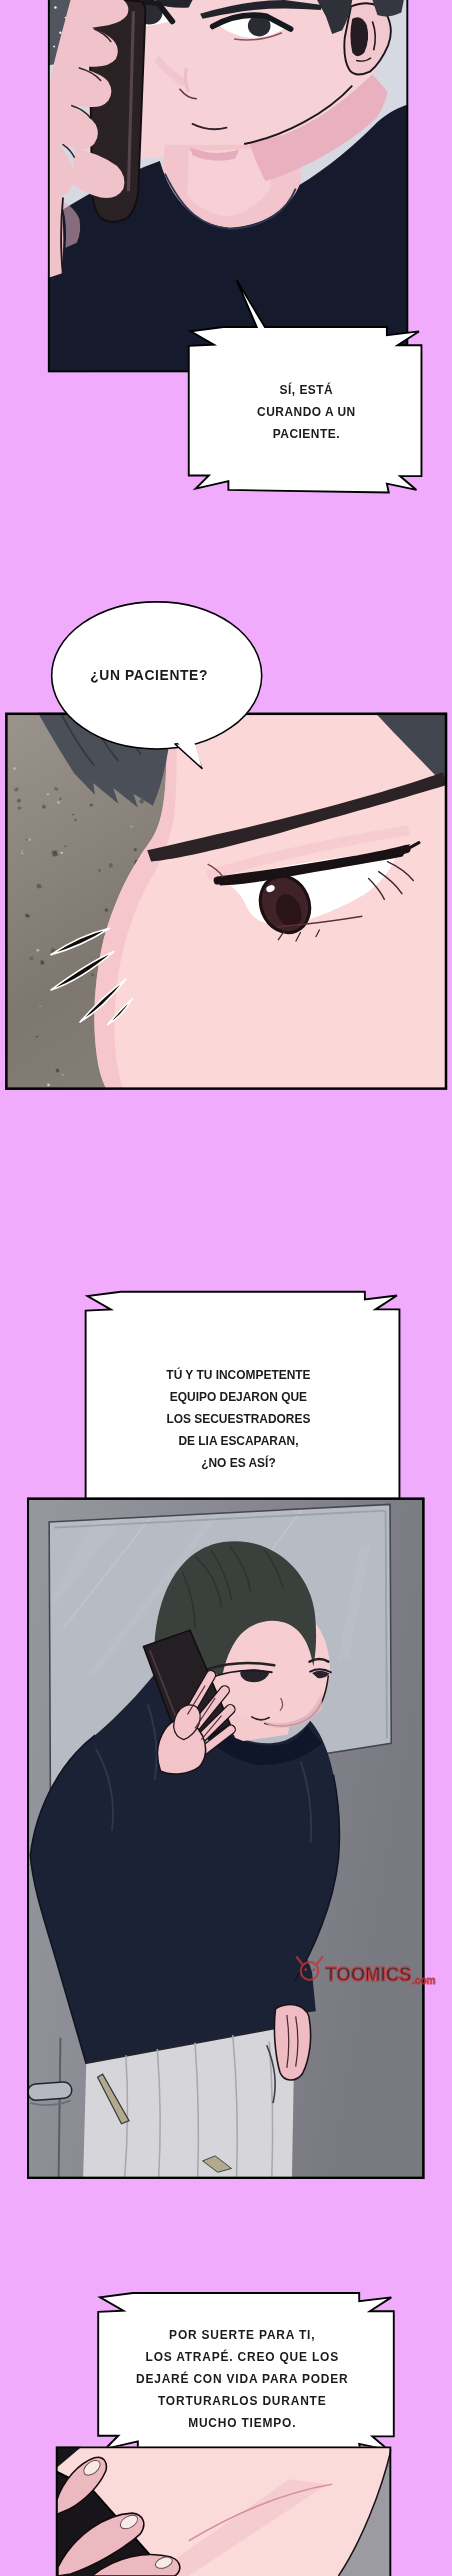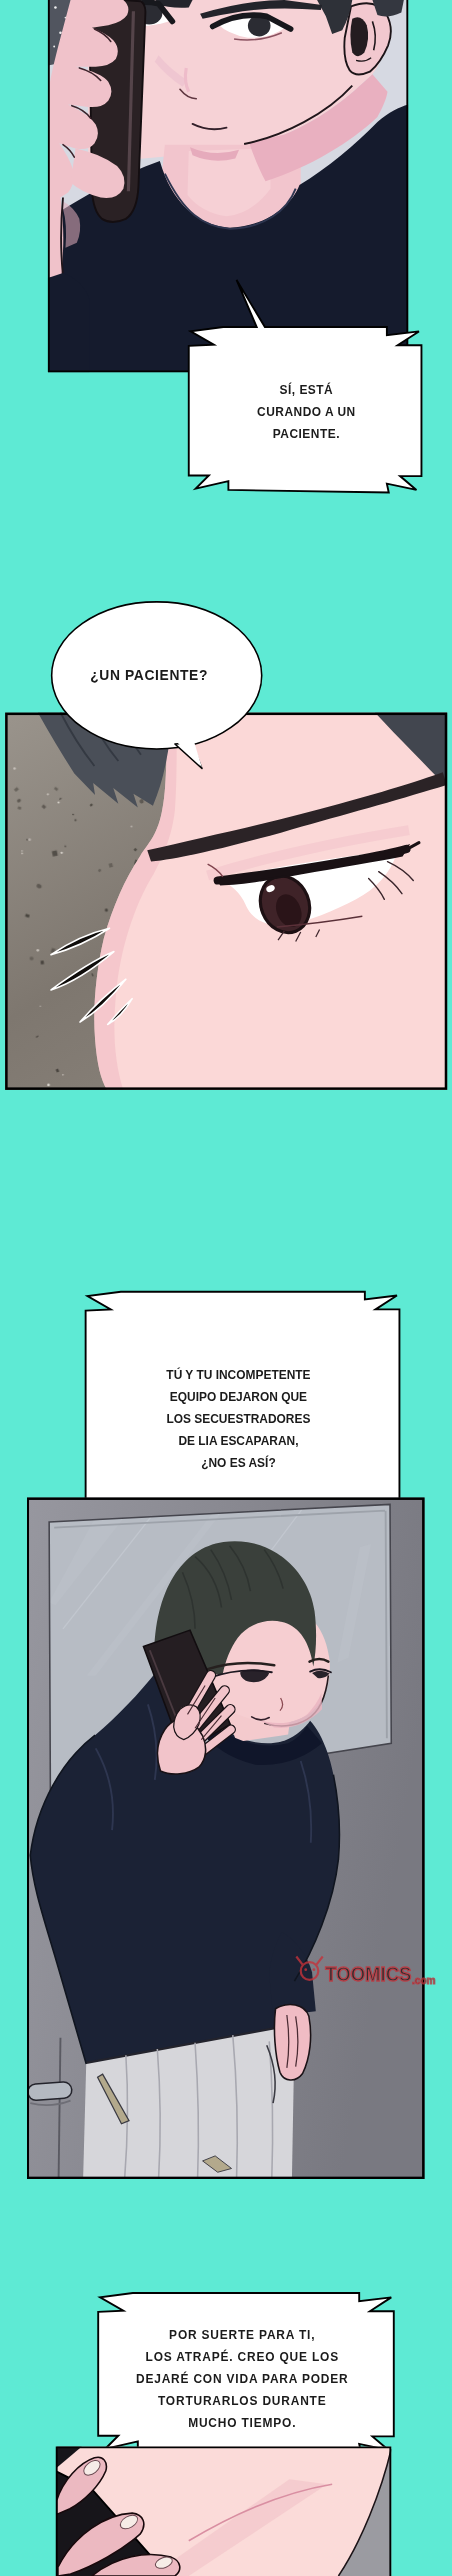--- a/index.html
+++ b/index.html
@@ -1,16 +1,16 @@
 <!DOCTYPE html>
 <html style="font-size:10px"><head>
 <meta charset="utf-8">
 <style>
 html,body{margin:0;padding:0;background:#ffffff;}
-.page{position:relative;width:453px;height:2576px;background:#5eead4;overflow:hidden;}
+.page{position:relative;width:453px;height:2576px;background:#f0abfc;overflow:hidden;}
 svg{position:absolute;top:0;left:0;display:block;}
 text{font-family:"Liberation Sans",sans-serif;font-weight:bold;fill:#1b1b1b;}
 </style>
 </head>
 <body>
 <div class="page">
 <svg width="453" height="2576" viewBox="0 0 720 4096">
 <defs>
 <clipPath id="p1clip">
           <rect x="76" y="0" width="573" height="592"></rect>

